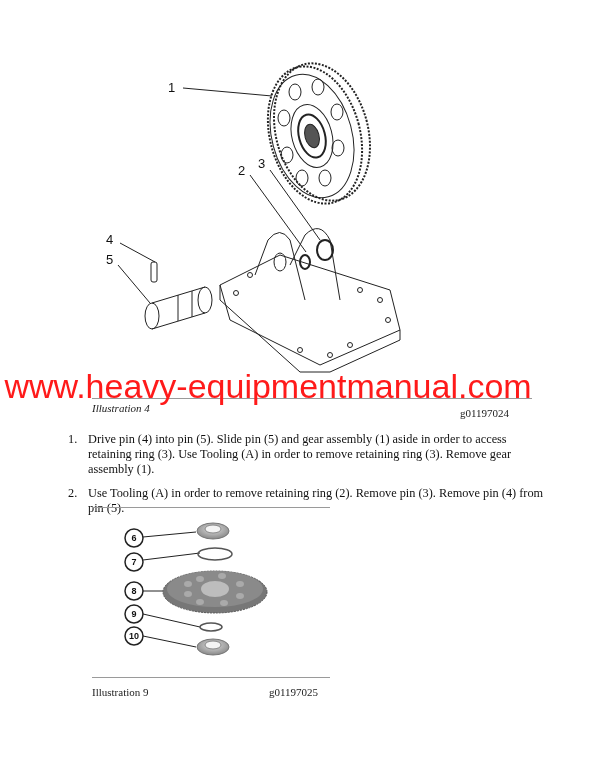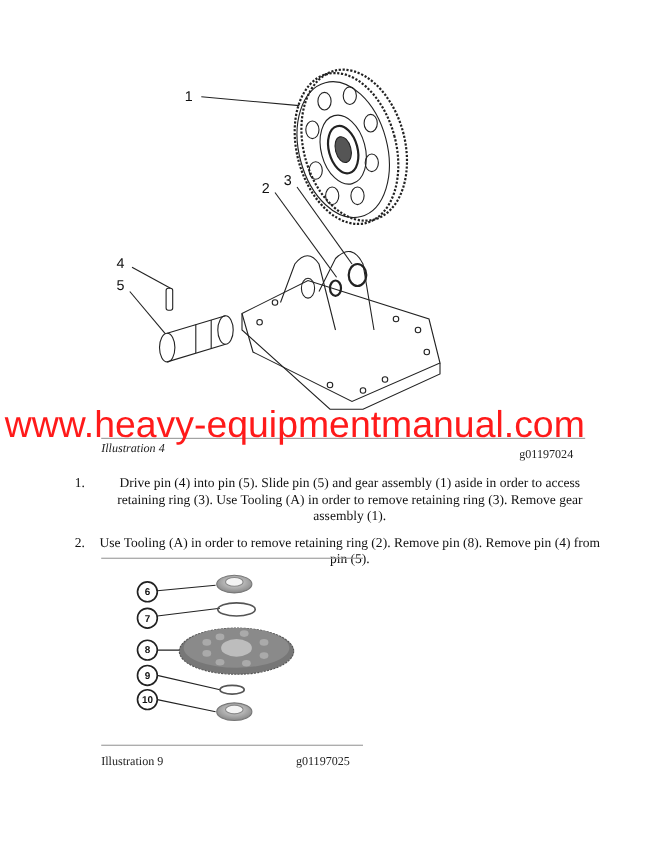--- a/index.html
+++ b/index.html
@@ -5,21 +5,21 @@
   html, body { margin:0; padding:0; background:#ffffff; }
   body { width:600px; height:776px; position:relative; overflow:hidden; font-family:"Liberation Serif", serif; color:#111; }
   .abs { position:absolute; }
   .fig1 { left:90px; top:30px; width:330px; height:350px; }
   .watermark { left:0; width:536px; top:366px; text-align:center; font-family:"Liberation Sans", sans-serif; font-size:34px; color:#ff1a1a; letter-spacing:0px; line-height:40px; }
   .rule { height:1px; background:#9a9a9a; }
   .caption { font-size:11px; color:#222; }
   .steps { left:68px; top:432px; width:480px; font-size:12.3px; line-height:15px; }
   .step { display:flex; margin-bottom:9px; }
   .step .num { width:20px; flex:none; }
-  .step .txt { flex:1;text-align:center; }
+  .step .txt { flex:1; }
   .fig2 { left:110px; top:515px; width:220px; height:150px; }
 </style>
 </head>
 <body>
 
 <svg class="abs fig1" viewBox="90 30 330 350" width="330" height="350">
   <g fill="none" stroke="#222" stroke-width="1">
 
     <ellipse cx="315" cy="135" rx="45" ry="70" transform="rotate(-15 315 135)" stroke-dasharray="2 1.5" stroke-width="2"></ellipse>
     <ellipse cx="322" cy="132" rx="46" ry="70" transform="rotate(-15 322 132)" stroke-dasharray="2 1.5" stroke-width="2"></ellipse>
@@ -73,30 +73,30 @@
     <text x="238" y="175">2</text>
     <text x="258" y="168">3</text>
     <text x="106" y="244">4</text>
     <text x="106" y="264">5</text>
   </g>
 </svg>
 
 <div class="abs rule" style="left:92px; top:398px; width:440px;"></div>
 <div class="abs watermark">www.heavy-equipmentmanual.com</div>
 <div class="abs caption" style="left:92px; top:402px;font-style:italic;">Illustration 4</div>
-<div class="abs caption" style="left:472px; top:407px;">g01197024</div>
+<div class="abs caption" style="left:460px; top:407px;">g01197024</div>
 
 <div class="abs steps">
   <div class="step">
     <span class="num">1.</span>
     <span class="txt">Drive pin (4) into pin (5). Slide pin (5) and gear assembly (1) aside in order to access retaining ring (3). Use Tooling (A) in order to remove retaining ring (3). Remove gear assembly (1).</span>
   </div>
   <div class="step">
     <span class="num">2.</span>
-    <span class="txt">Use Tooling (A) in order to remove retaining ring (2). Remove pin (8). Remove pin (4) from pin (5).</span>
+    <span class="txt">Use Tooling (A) in order to remove retaining ring (2). Remove pin (3). Remove pin (4) from pin (5).</span>
   </div>
 </div>
 
 <div class="abs rule" style="left:92px; top:507px; width:238px;"></div>
 <svg class="abs fig2" viewBox="110 515 220 150" width="220" height="150">
   <defs>
     <radialGradient id="g1" cx="50%" cy="40%" r="60%">
         <stop offset="0" stop-color="#ddd"></stop>
         <stop offset="1" stop-color="#888"></stop>
       </radialGradient>

